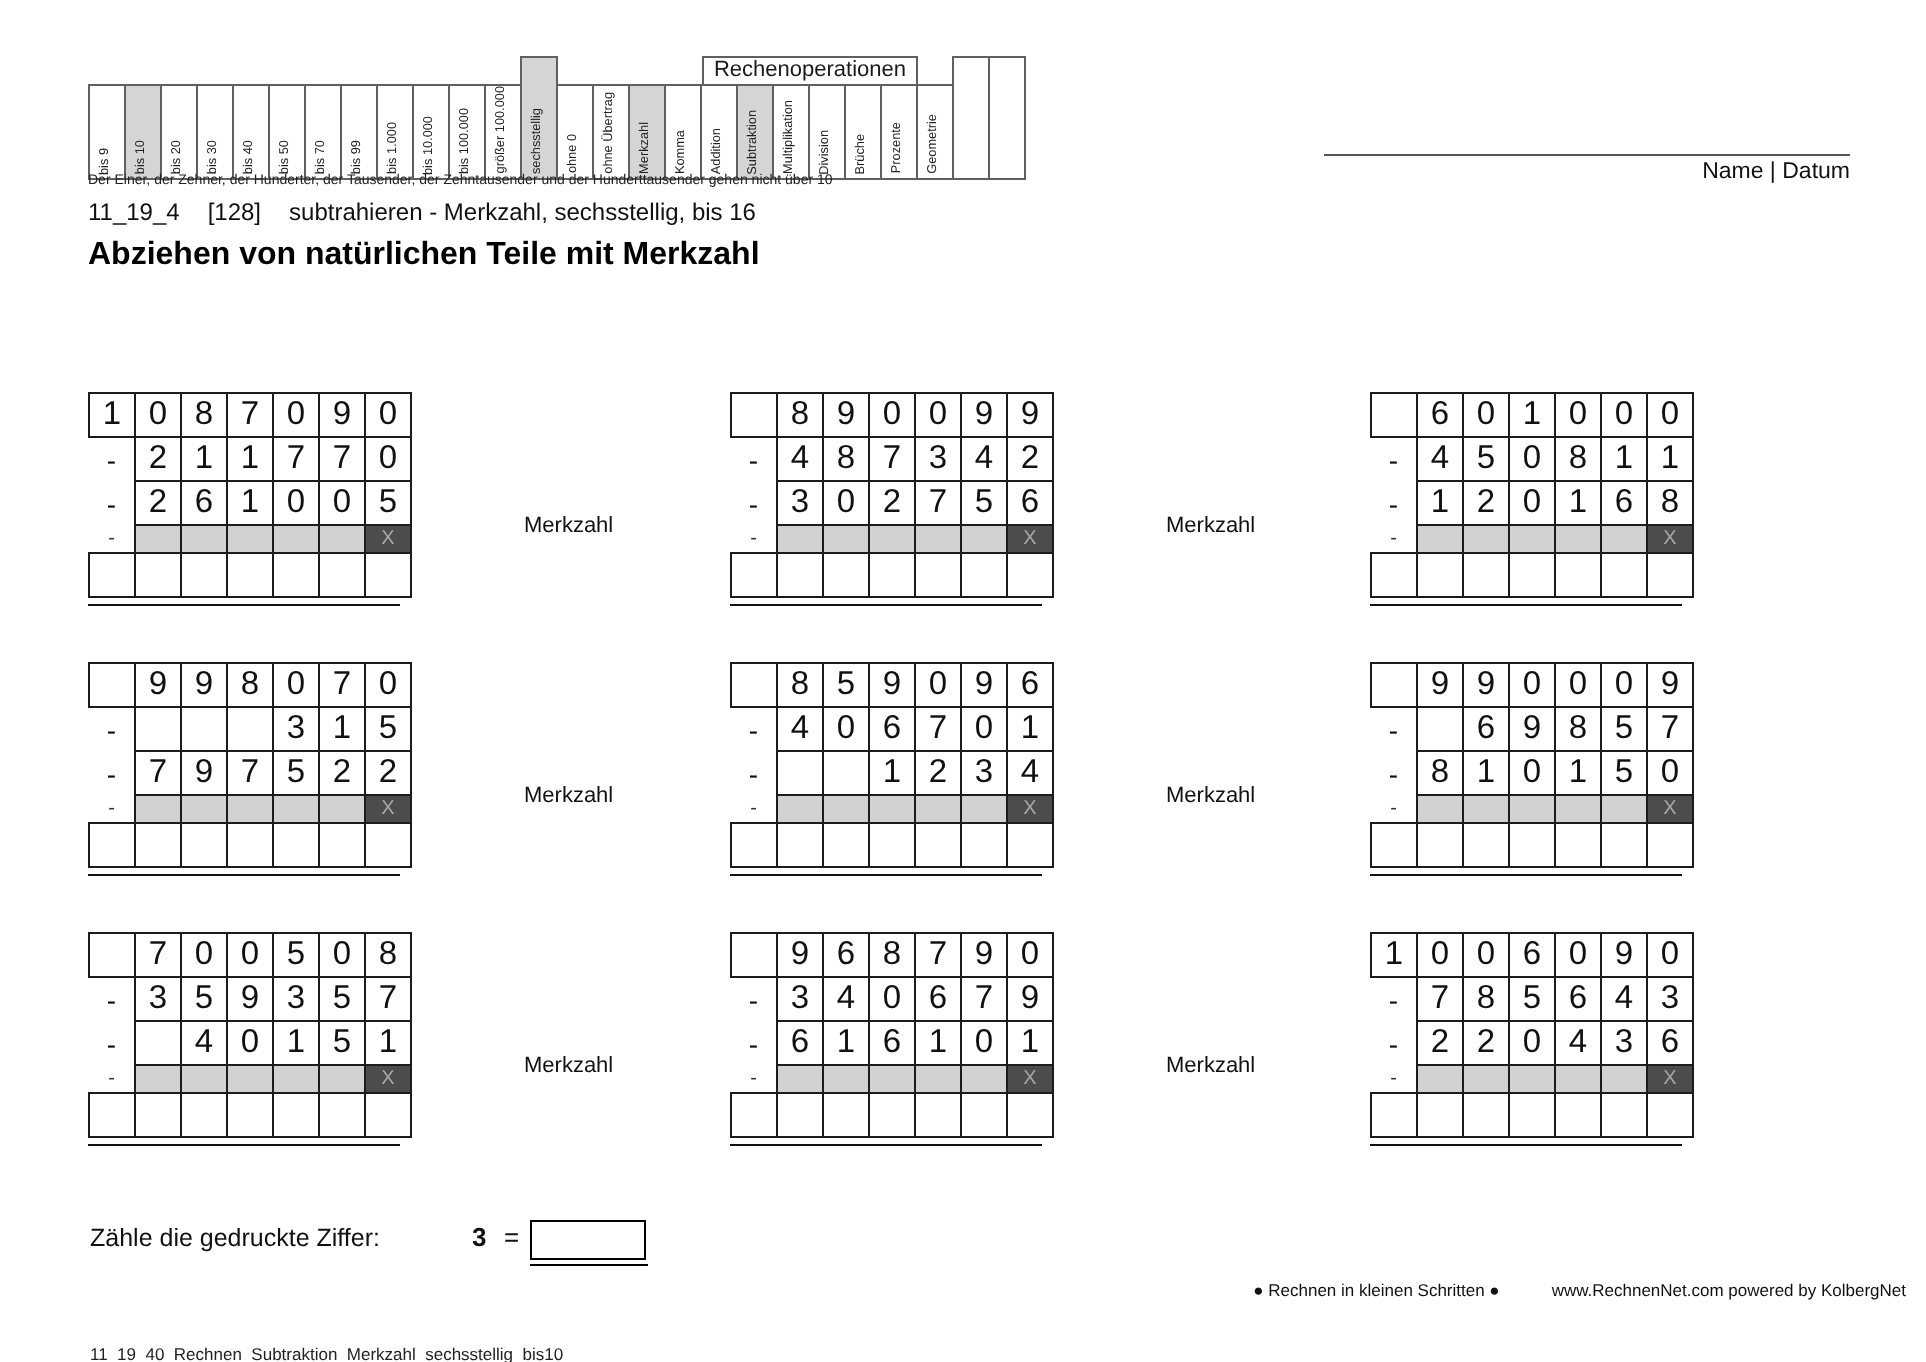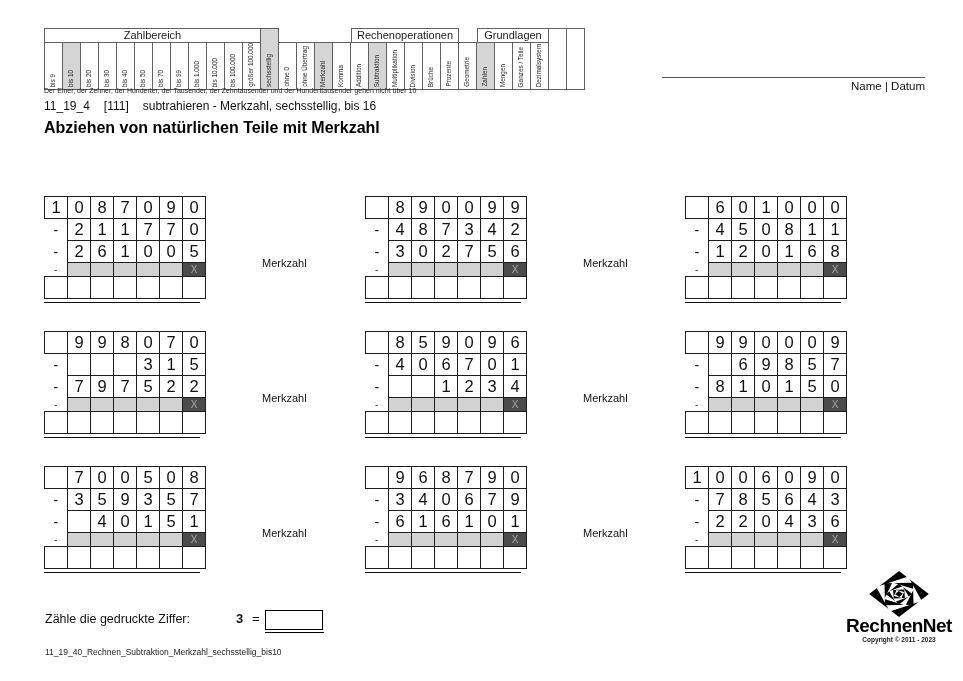--- a/index.html
+++ b/index.html
@@ -48,37 +48,36 @@
   
   .task{position:absolute;left:0;top:0;width:963px;height:511px;pointer-events:none;}
   .task .prompt{position:absolute;left:45px;top:612px;font-size:12.5px;}
   .task .digit{position:absolute;left:236px;top:611px;font-size:13px;font-weight:bold;}
   .task .eq{position:absolute;left:252px;top:611px;font-size:13px;}
   .task .abox{position:absolute;left:265px;top:610px;width:56px;height:18px;
               border:1.3px solid #000;background:#fff;}
   .task .abox-dline{position:absolute;left:265px;top:632px;width:59px;border-top:1.4px solid #000;}
 
   
-  .footer-left{position:absolute;left:45px;top:647px;font-size:8.5px;color:#222;}
+  .footer-left{position:absolute;left:45px;top:672px;font-size:8.5px;color:#222;}
   .footer-right{position:absolute;right:10px;top:640px;display:flex;gap:26px;font-size:8.5px;color:#111;}
 
   
   .logo{position:absolute;left:842px;top:570px;width:114px;text-align:center;}
   .logo .mark{display:block;margin:0 auto;}
   .logo .lname{font-size:19px;font-weight:bold;color:#000;line-height:1;letter-spacing:-0.5px;margin-top:-2px;}
   .logo .lcopy{font-size:6.5px;font-weight:bold;color:#1a1a1a;margin-top:1px;}
 </style>
 </head>
 <body>
 
 <div id="page">
 
   <div class="htable" id="htable">
       <div class="hsec">
-        <div class="hgroup-title">Zahlbereich</div>
         <div class="hcells">
           <div class="hcell">
             <span>bis 9</span>
           </div>
           <div class="hcell hl">
             <span>bis 10</span>
           </div>
           <div class="hcell">
             <span>bis 20</span>
           </div>
@@ -154,55 +153,38 @@
         </div>
       </div>
       <div class="hsec">
         <div class="hcells">
           <div class="hcell">
             <span>Geometrie</span>
           </div>
         </div>
       </div>
       <div class="hsec">
-        <div class="hgroup-title">Grundlagen</div>
-        <div class="hcells">
-          <div class="hcell hl">
-            <span>Zahlen</span>
-          </div>
-          <div class="hcell">
-            <span>Mengen</span>
-          </div>
-          <div class="hcell">
-            <span>Ganzes / Teile</span>
-          </div>
-          <div class="hcell">
-            <span>Dezimalsystem</span>
-          </div>
-        </div>
-      </div>
-      <div class="hsec">
         <div class="hcells">
           <div class="hcell tall">
             <span></span>
           </div>
           <div class="hcell tall">
             <span></span>
           </div>
         </div>
       </div>
     </div>
 
   <div class="nameblock">
     <span class="lbl">Name | Datum</span>
   </div>
 
   <div class="note">Der Einer, der Zehner, der Hunderter, der Tausender, der Zehntausender und der Hunderttausender gehen nicht über 10</div>
   <div class="codeline">
-    <span>11_19_4</span><span>[111]</span><span>subtrahieren - Merkzahl, sechsstellig, bis 16</span>
+    <span>11_19_4</span><span>[128]</span><span>subtrahieren - Merkzahl, sechsstellig, bis 16</span>
   </div>
   <div class="sheet-title">Abziehen von natürlichen Teile mit Merkzahl</div>
 
   <div class="problem" style="left:44px;top:196px">
       <table class="prob">
         <tbody>
           <tr>
             <td class="box">1</td>
             <td class="box">0</td>
             <td class="box">8</td>
@@ -677,32 +659,19 @@
 
   <div class="task">
     <span class="prompt">Zähle die gedruckte Ziffer:</span>
     <span class="digit">3</span>
     <span class="eq">=</span>
     <div class="abox" style="pointer-events:auto"></div>
     <div class="abox-dline"></div>
   </div>
 
   <div class="footer-left">11_19_40_Rechnen_Subtraktion_Merkzahl_sechsstellig_bis10</div>
-
-  <div class="logo">
-    <svg class="mark" width="62" height="48" viewBox="0 0 100 100" preserveAspectRatio="none">
-      <g>
-        <rect x="16" y="16" width="68" height="68" fill="#000" transform="rotate(45 50 50)"></rect>
-        <rect x="22" y="22" width="56" height="56" fill="#fff" transform="rotate(67 50 50)"></rect>
-        <rect x="27" y="27" width="46" height="46" fill="#000" transform="rotate(89 50 50)"></rect>
-        <rect x="31.5" y="31.5" width="37" height="37" fill="#fff" transform="rotate(111 50 50)"></rect>
-        <rect x="35" y="35" width="30" height="30" fill="#000" transform="rotate(133 50 50)"></rect>
-        <rect x="38" y="38" width="24" height="24" fill="#fff" transform="rotate(155 50 50)"></rect>
-        <rect x="41" y="41" width="18" height="18" fill="#000" transform="rotate(177 50 50)"></rect>
-        <rect x="43.5" y="43.5" width="13" height="13" fill="#fff" transform="rotate(199 50 50)"></rect>
-        <rect x="45.5" y="45.5" width="9" height="9" fill="#000" transform="rotate(221 50 50)"></rect>
-      </g>
-    </svg>
-    <div class="lname">RechnenNet</div>
-    <div class="lcopy">Copyright © 2011 - 2023</div>
+  <div class="footer-right">
+    <span>● Rechnen in kleinen Schritten ●</span>
+    <span>www.RechnenNet.com powered by KolbergNet</span>
   </div>
 
+
 </div>
 
 </body></html>

